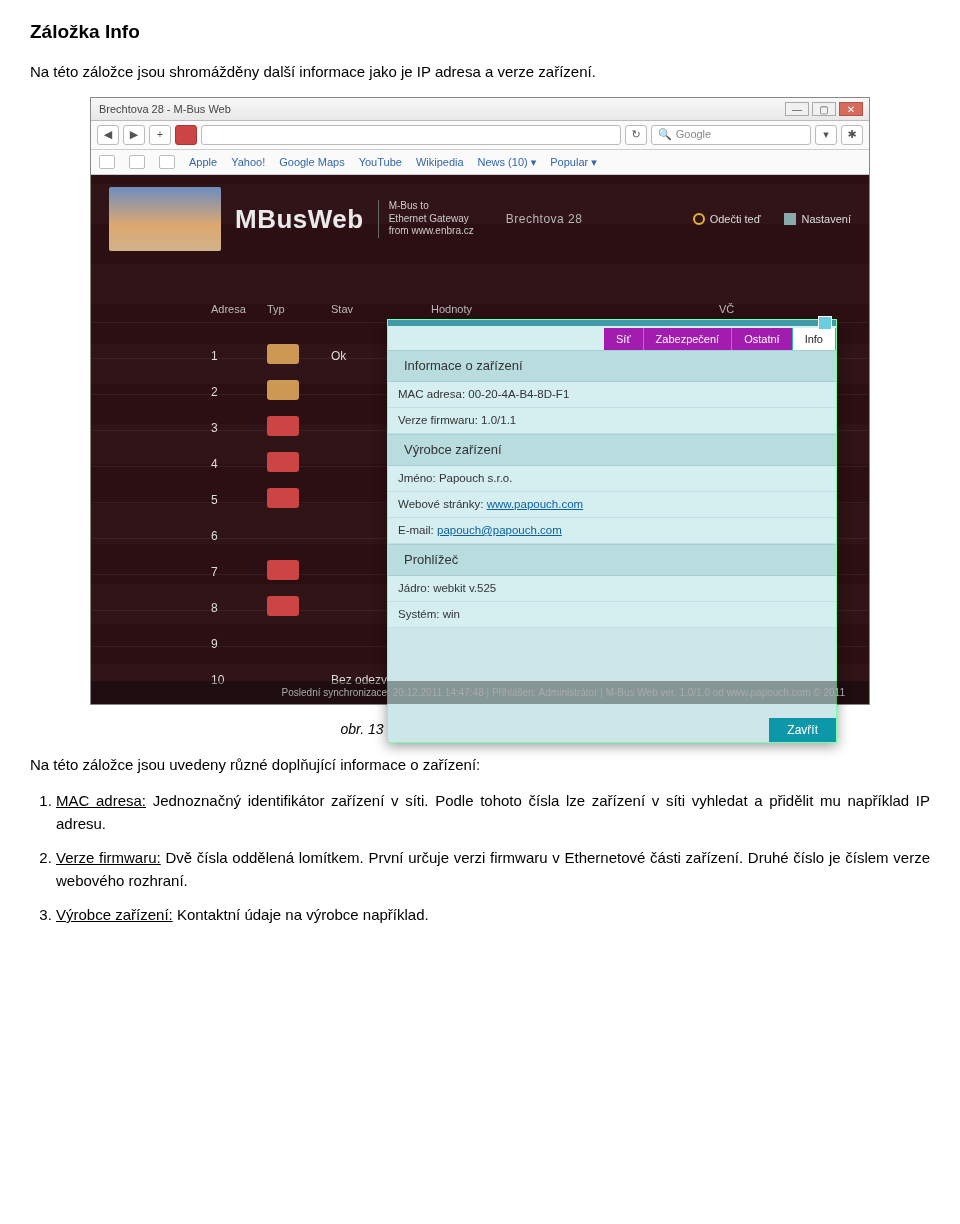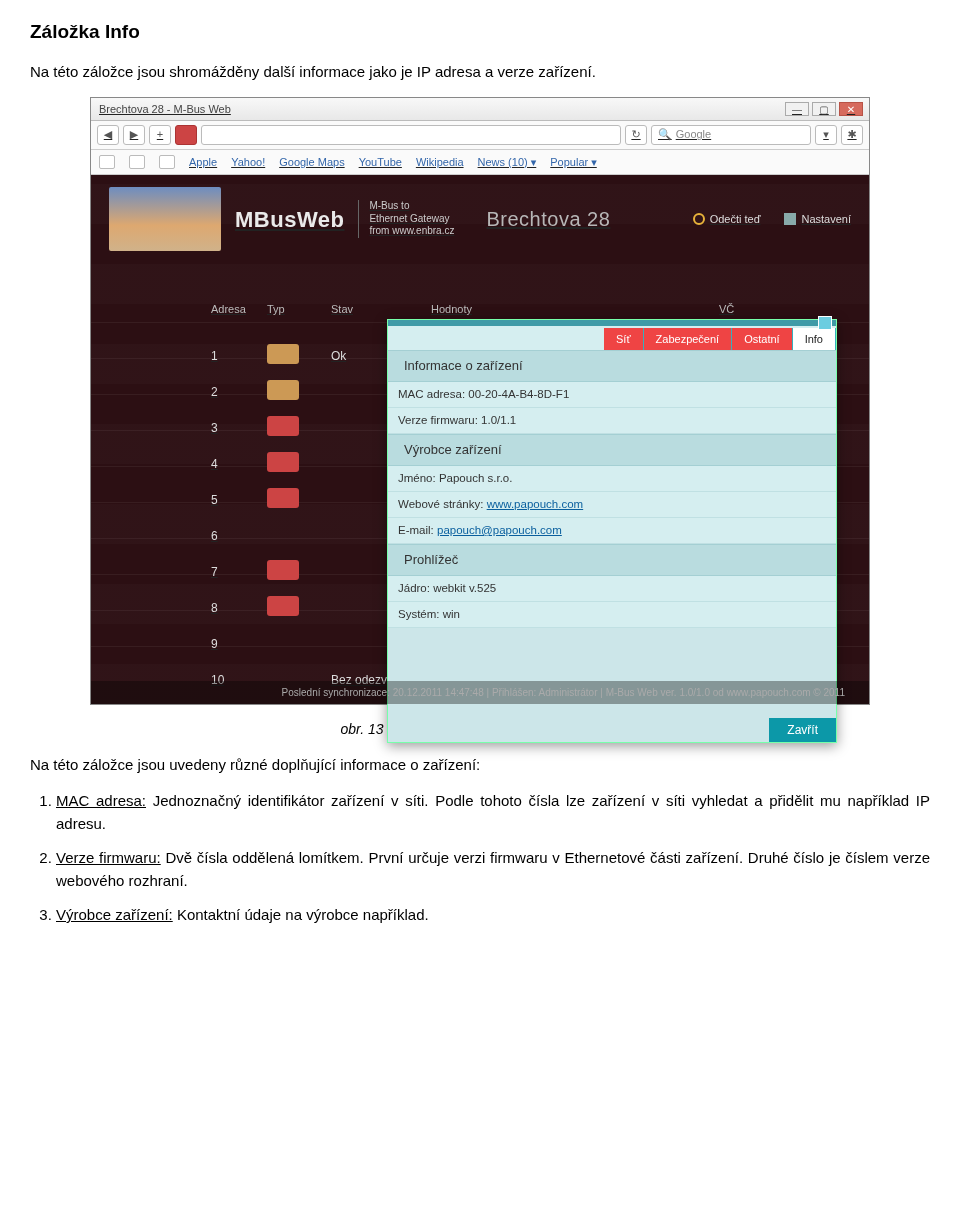--- a/index.html
+++ b/index.html
@@ -21,21 +21,20 @@
   ol.doc-list li .term { text-decoration: underline; }
 
   
   .shot-wrap {
     border: 1px solid #888;
     background: #efefef;
     font-size: 11px;
     color: #222;
     margin: 6px auto 0 auto;
     width: 780px;
-    text-decoration: underline;
   }
   .winframe {
     background: linear-gradient(#f8f8f8,#e8e8e8);
     border-bottom: 1px solid #bbb;
     display: flex; align-items: center; justify-content: space-between;
     padding: 3px 6px 2px 8px;
   }
   .winframe .title { color:#444; }
   .winbtns { display:flex; gap:3px; }
   .winbtns span {
@@ -82,23 +81,23 @@
       repeating-linear-gradient(0deg, rgba(255,255,255,0.02) 0 40px, rgba(0,0,0,0) 40px 80px);
   }
   .banner {
     display:flex; align-items:center; gap:14px;
     padding:12px 18px 14px 18px;
   }
   .thumb {
     width:112px; height:64px; background:linear-gradient(#6d8dc0,#dda870 60%,#d0b28a);
     border-radius:2px;
   }
-  .logo { font-size:22px; font-weight:bold; color:#eaeaea; letter-spacing:.5px; }
+  .logo { font-size:26px; font-weight:bold; color:#eaeaea; letter-spacing:.5px; }
   .logo-sub { font-size:10px; color:#ccc; line-height:1.25; border-left:1px solid #666; padding-left:10px; }
-  .brecht { font-size:20px; color:#b7b7b7; margin-left:18px; letter-spacing:.5px;}
+  .brecht { font-size:12px; color:#b7b7b7; margin-left:18px; letter-spacing:.5px;}
   .banner-right { margin-left:auto; display:flex; gap:24px; color:#ddd; font-size:11px; }
   .banner-right .opt { display:flex; align-items:center; gap:5px; }
   .gear { width:12px;height:12px;border:2px solid #e7b23a;border-radius:50%; }
   .wrench { width:12px;height:12px;background:#8aa; }
 
   .thead, .trow {
     display:grid;
     grid-template-columns: 56px 64px 100px 1fr 90px;
     align-items:center;
     padding:0 60px 0 120px;
@@ -140,21 +139,21 @@
     width:12px; height:12px; background:#6ccde0; border:1px solid #fff;
   }
   .tabs {
     display:flex; background:#d5eef0; height:24px;
     align-items:flex-end;
   }
   .tabs .spacer{ flex:1;}
   .tab {
     padding:4px 12px; font-size:11px; height:22px;
     display:flex; align-items:center;
-    background:#ef4444; color:#fff;
+    background:#a21caf; color:#fff;
     border-right:1px solid #35b0bd;
   }
   .tab.active { background:#fff; color:#222; }
   .section-h {
     background:#b9dcdf; padding:5px 16px; font-size:13px;
     font-family:"Segoe UI", Arial, sans-serif; color:#333;
     border-top:1px solid #a4cfd3; border-bottom:1px solid #a4cfd3;
   }
   .kv { background:#d5eef0; padding:4px 10px; border-bottom:1px solid #c0e0e3; color:#333;}
   .kv a { color:#0a5f9e; text-decoration:underline; }

